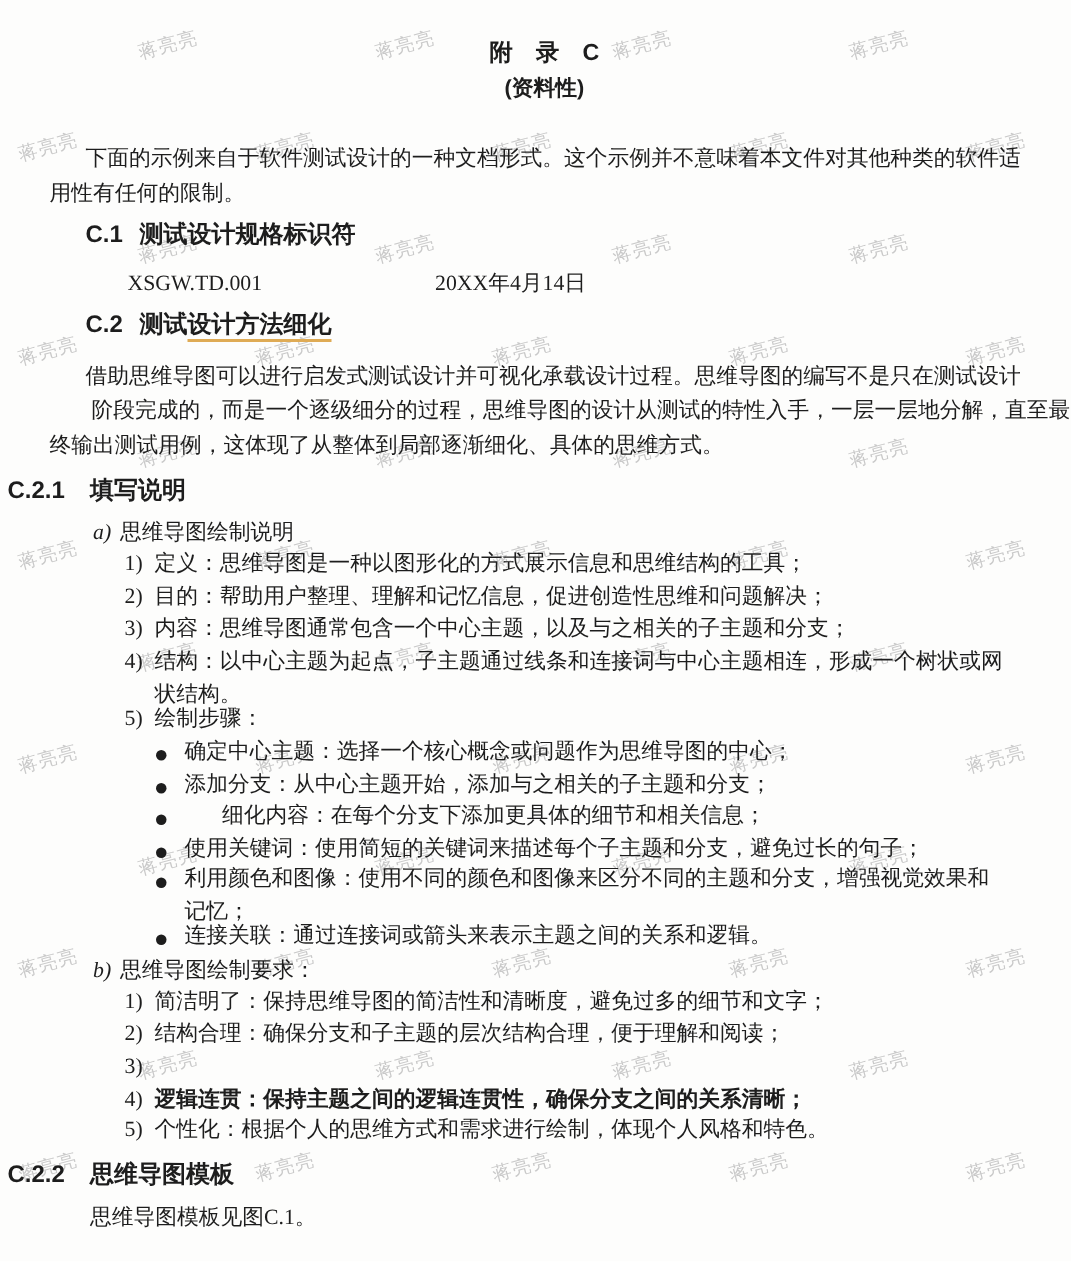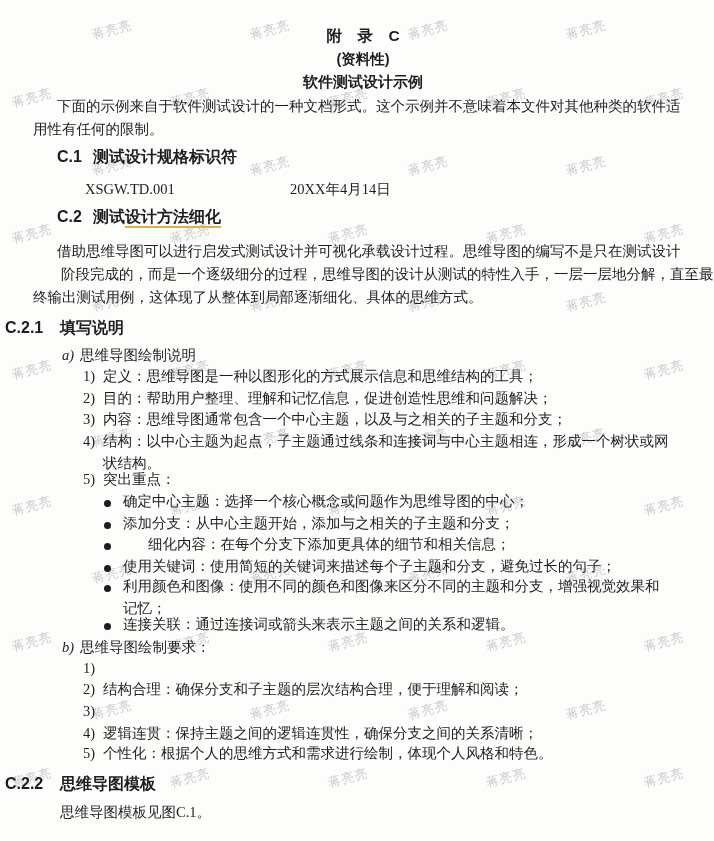--- a/index.html
+++ b/index.html
@@ -95,21 +95,20 @@
       <span class="wm" style="left: 170px; top: 770px;">蒋亮亮</span>
       <span class="wm" style="left: 328px; top: 770px;">蒋亮亮</span>
       <span class="wm" style="left: 486px; top: 770px;">蒋亮亮</span>
       <span class="wm" style="left: 644px; top: 770px;">蒋亮亮</span>
     </div>
 
   <div class="content">
 
     <div class="t hd center ti1" style="top:26px;">附　录　C</div>
     <div class="t hd center ti2" style="top:50px;">(资料性)</div>
-    <div class="t hd center ti3" style="top:72px;">软件测试设计示例</div>
 
     <div class="t" style="top:97px;left:57px;">下面的示例来自于软件测试设计的一种文档形式。这个示例并不意味着本文件对其他种类的软件适</div>
     <div class="t" style="top:120px;left:33px;">用性有任何的限制。</div>
 
     <div class="t hd" style="top:147px;left:57px;">C.1</div>
     <div class="t hd" style="top:147px;left:93px;">测试设计规格标识符</div>
 
     <div class="t" style="top:180px;left:85px;">XSGW.TD.001</div>
     <div class="t" style="top:180px;left:290px;">20XX年4月14日</div>
 
@@ -133,21 +132,21 @@
     <div class="t" style="top:389px;left:103px;">目的：帮助用户整理、理解和记忆信息，促进创造性思维和问题解决；</div>
 
     <div class="t" style="top:410px;left:83px;">3)</div>
     <div class="t" style="top:410px;left:103px;">内容：思维导图通常包含一个中心主题，以及与之相关的子主题和分支；</div>
 
     <div class="t" style="top:432px;left:83px;">4)</div>
     <div class="t" style="top:432px;left:103px;">结构：以中心主题为起点，子主题通过线条和连接词与中心主题相连，形成一个树状或网</div>
     <div class="t" style="top:454px;left:103px;">状结构。</div>
 
     <div class="t" style="top:470px;left:83px;">5)</div>
-    <div class="t" style="top:470px;left:103px;">突出重点：</div>
+    <div class="t" style="top:470px;left:103px;">绘制步骤：</div>
 
     <span class="dot" style="top:500px;left:104px;"></span>
     <div class="t" style="top:492px;left:123px;">确定中心主题：选择一个核心概念或问题作为思维导图的中心；</div>
 
     <span class="dot" style="top:522px;left:104px;"></span>
     <div class="t" style="top:514px;left:123px;">添加分支：从中心主题开始，添加与之相关的子主题和分支；</div>
 
     <span class="dot" style="top:543px;left:104px;"></span>
     <div class="t" style="top:535px;left:123px;margin-left:25px;">细化内容：在每个分支下添加更具体的细节和相关信息；</div>
 
@@ -158,28 +157,29 @@
     <div class="t" style="top:577px;left:123px;">利用颜色和图像：使用不同的颜色和图像来区分不同的主题和分支，增强视觉效果和</div>
     <div class="t" style="top:599px;left:123px;">记忆；</div>
 
     <span class="dot" style="top:623px;left:104px;"></span>
     <div class="t" style="top:615px;left:123px;">连接关联：通过连接词或箭头来表示主题之间的关系和逻辑。</div>
 
     <div class="t it" style="top:638px;left:62px;">b)</div>
     <div class="t" style="top:638px;left:80px;">思维导图绘制要求：</div>
 
     <div class="t" style="top:659px;left:83px;">1)</div>
+    <div class="t" style="top:659px;left:103px;">简洁明了：保持思维导图的简洁性和清晰度，避免过多的细节和文字；</div>
 
     <div class="t" style="top:680px;left:83px;">2)</div>
     <div class="t" style="top:680px;left:103px;text-align:center;">结构合理：确保分支和子主题的层次结构合理，便于理解和阅读；</div>
 
     <div class="t" style="top:702px;left:83px;">3)</div>
 
     <div class="t" style="top:724px;left:83px;">4)</div>
-    <div class="t" style="top:724px;left:103px;">逻辑连贯：保持主题之间的逻辑连贯性，确保分支之间的关系清晰；</div>
+    <div class="t" style="top:724px;left:103px;font-weight:bold;">逻辑连贯：保持主题之间的逻辑连贯性，确保分支之间的关系清晰；</div>
 
     <div class="t" style="top:744px;left:83px;">5)</div>
     <div class="t" style="top:744px;left:103px;">个性化：根据个人的思维方式和需求进行绘制，体现个人风格和特色。</div>
 
     <div class="t hd" style="top:774px;left:5px;">C.2.2</div>
     <div class="t hd" style="top:774px;left:60px;">思维导图模板</div>
 
     <div class="t" style="top:803px;left:60px;">思维导图模板见图C.1。</div>
 
   </div>

